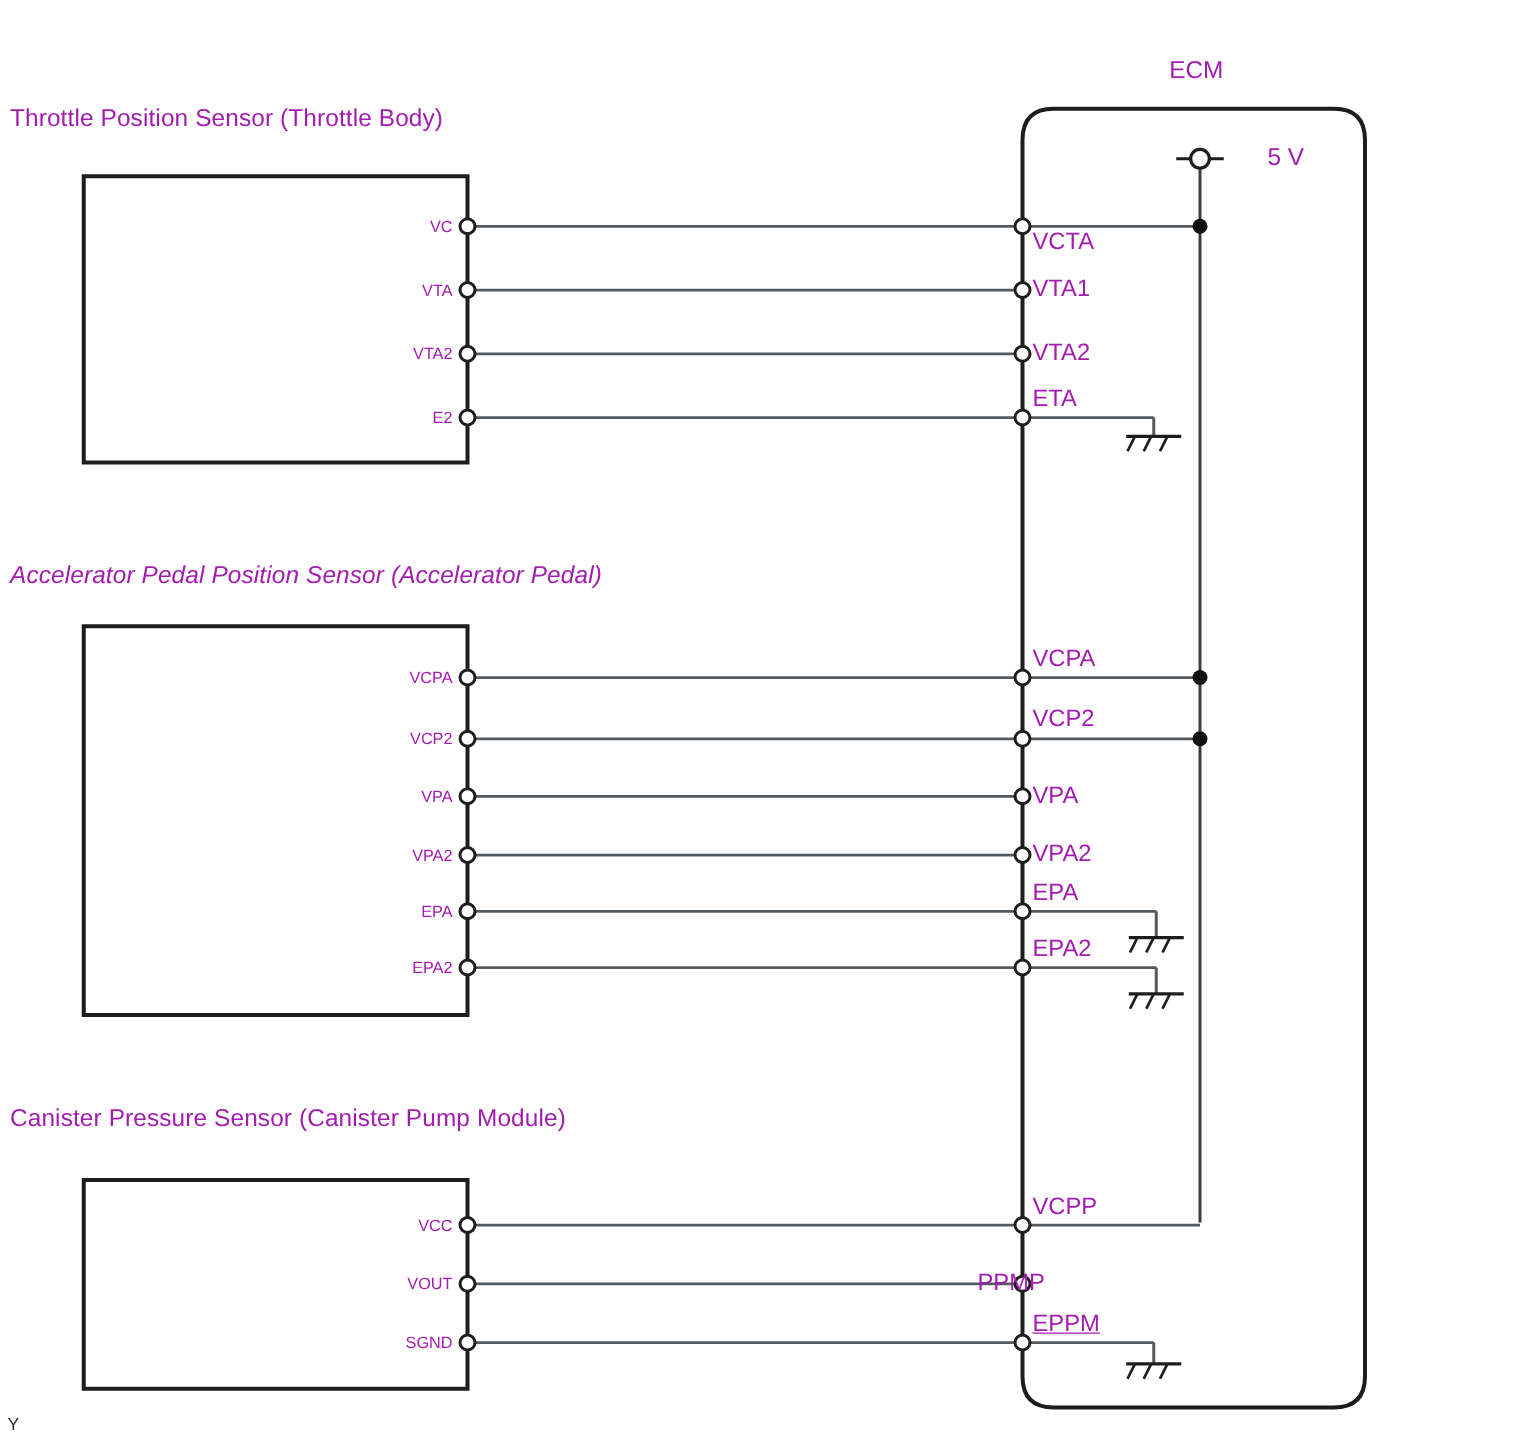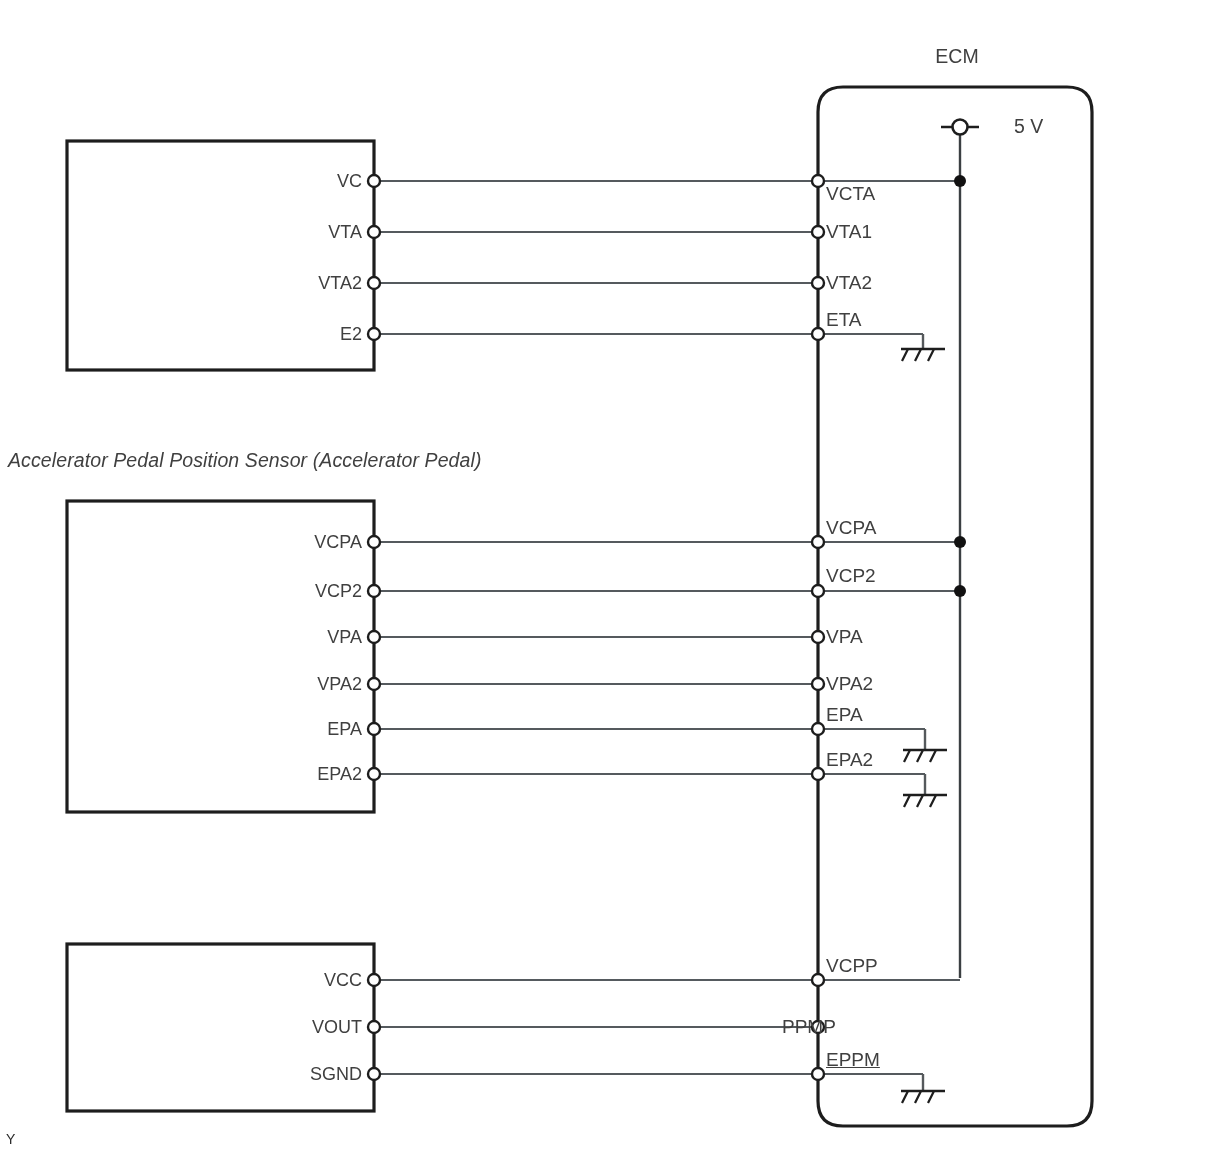--- a/index.html
+++ b/index.html
@@ -76,28 +76,28 @@
   }
   .supply-tick {
     stroke: #1d1d1d;
     stroke-width: 2.4;
   }
 
   .txt {
     position: absolute;
     white-space: nowrap;
     line-height: 1;
-    color: #404040;
+    color: #a21caf;
   }
   .heading {
     font-size: 19.5px;
     letter-spacing: 0.1px;
   }
   .pin-label-left {
-    font-size: 18px;
+    font-size: 13px;
     text-align: right;
     transform: translateY(-50%);
   }
   .pin-label-right {
     font-size: 19px;
     text-align: left;
   }
   .ecm-title {
     font-size: 19.5px;
     text-align: center;
@@ -209,21 +209,23 @@
     <circle class="pin-circle" cx="818" cy="684" r="6"></circle>
     <circle class="pin-circle" cx="818" cy="729" r="6"></circle>
     <circle class="pin-circle" cx="818" cy="774" r="6"></circle>
 
     <circle class="pin-circle" cx="818" cy="980" r="6"></circle>
     <circle class="pin-circle" cx="818" cy="1027" r="6"></circle>
     <circle class="pin-circle" cx="818" cy="1074" r="6"></circle>
 
   </svg>
 
+  <div class="txt heading" style="left:8px; top:86px;">Throttle Position Sensor (Throttle Body)</div>
   <div class="txt heading" style="left:8px; top:451px;font-style:italic;">Accelerator Pedal Position Sensor (Accelerator Pedal)</div>
+  <div class="txt heading" style="left:8px; top:886px;">Canister Pressure Sensor (Canister Pump Module)</div>
 
   <div class="txt ecm-title" style="left:957px; top:47px;">ECM</div>
 
   <div class="txt supply-label" style="left:999px; top:117px;margin-left:15px;">5 V</div>
 
   <div class="txt pin-label-left" style="left:162px; width:200px; top:181px;">VC</div>
   <div class="txt pin-label-left" style="left:162px; width:200px; top:232px;">VTA</div>
   <div class="txt pin-label-left" style="left:162px; width:200px; top:283px;">VTA2</div>
   <div class="txt pin-label-left" style="left:162px; width:200px; top:334px;">E2</div>
 

